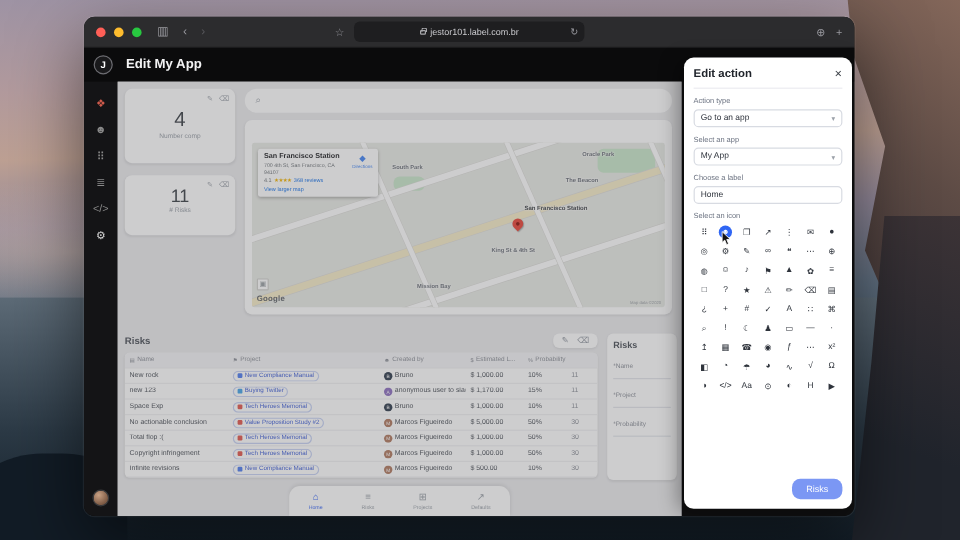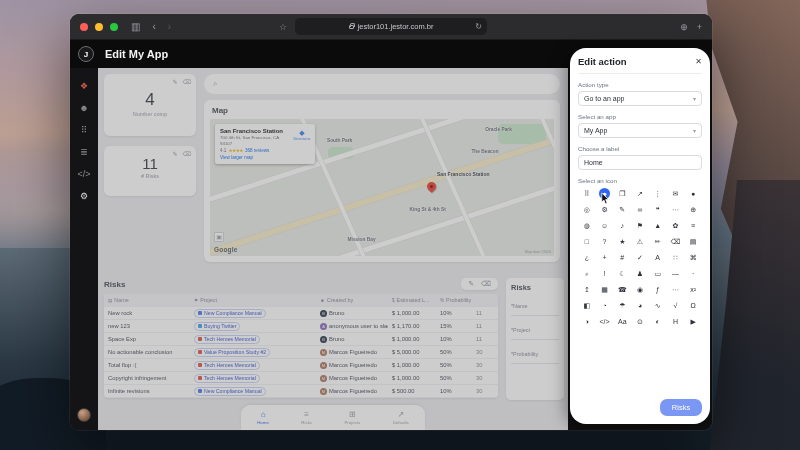--- a/index.html
+++ b/index.html
@@ -135,21 +135,21 @@
 
   .bnav { position:absolute; bottom:0; left:50%; transform:translateX(-50%); width:184px; height:25px;
     background:#fff; border-radius:9px 9px 0 0; display:flex; align-items:center;
     justify-content:space-around; box-shadow:0 -1px 3px rgba(0,0,0,.08); }
   .bitem { display:flex; flex-direction:column; align-items:center; gap:1px; font-size:4.4px;
     color:#9aa0a8; }
   .bitem .bglyph { font-size:8px; line-height:1; }
   .bitem.active { color:#3b68f5; }
 
   .panel { position:absolute; top:8px; right:2px; width:140px; bottom:6px; background:#fff;
-    border-radius:16px; box-shadow:-5px 2px 16px rgba(0,0,0,.35); padding:8px; z-index:100; }
+    border-radius:8px; box-shadow:-5px 2px 16px rgba(0,0,0,.35); padding:8px; z-index:100; }
   .p-head { display:flex; justify-content:space-between; align-items:center; padding-bottom:6px;
     border-bottom:1px solid #ececf0; }
   .p-title { font-size:9.5px; font-weight:bold; color:#20242b; }
   .p-close { font-size:8px; color:#3a3f46; }
   .p-label { font-size:6.2px; color:#6b7280; margin:7px 0 3px; }
   .p-select, .p-input { height:15px; border:1px solid #d8dbe2; border-radius:4px; display:flex;
     align-items:center; justify-content:space-between; padding:0 5px; font-size:7px; color:#2c313a;
     background:#fff; }
   .chev { color:#9aa0a8; font-size:6px; }
   .icon-grid { display:grid; grid-template-columns:repeat(7,1fr); row-gap:3px; margin-top:2px; }
@@ -177,21 +177,21 @@
     <div class="titlebar">
       <span class="tl" style="background:#ff5f57"></span>
       <span class="tl" style="background:#febc2e"></span>
       <span class="tl" style="background:#28c840"></span>
       <span class="tb-ic">▥</span>
       <span class="tb-ic">‹</span>
       <span class="tb-ic fwd">›</span>
       <span class="star">☆</span>
       <div class="urlbar">
         <span class="lock"></span>
-        <span>jestor101.jestor.com.br</span>
+        <span>jestor101.label.com.br</span>
         <span class="reload">↻</span>
       </div>
       <div class="tb-right">
         <span>⊕</span>
         <span>+</span>
       </div>
     </div>
 
     <div class="app">
 
@@ -229,21 +229,20 @@
           <div class="cval">11</div>
           <div class="clabel"># Risks</div>
         </div>
 
 
         <div class="search">
           <span>⌕</span>
         </div>
 
         <div class="mcard mapcard">
-          <div class="map-title">Map</div>
           <div class="mapview">
             <div class="park" style="right:8px;top:5px;width:48px;height:20px"></div>
             <div class="park" style="left:118px;top:28px;width:26px;height:12px"></div>
             <div class="road" style="top:16px;left:-60px;width:500px;height:5px;transform:rotate(-18deg)"></div>
             <div class="road main" style="top:62px;left:-40px;width:500px;height:6px;transform:rotate(-18deg)"></div>
             <div class="road" style="top:104px;left:-20px;width:500px;height:5px;transform:rotate(-18deg)"></div>
             <div class="road" style="top:60px;left:-30px;width:300px;height:4px;transform:rotate(66deg)"></div>
             <div class="road" style="top:60px;left:90px;width:300px;height:4px;transform:rotate(66deg)"></div>
             <div class="road" style="top:60px;left:210px;width:300px;height:4px;transform:rotate(66deg)"></div>
             <div>

